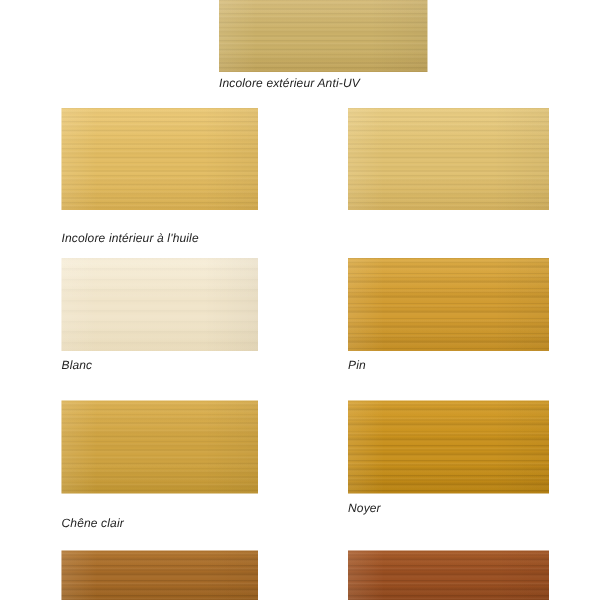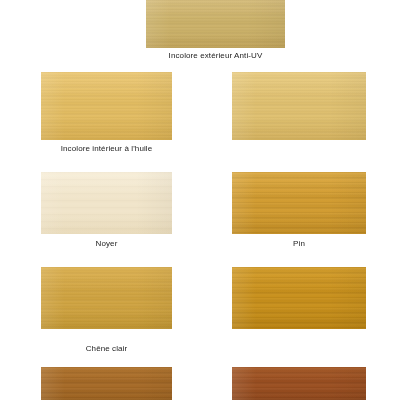--- a/index.html
+++ b/index.html
@@ -86,21 +86,21 @@
         rgba(255,255,255,0.10) 0%,
         rgba(255,255,255,0.00) 18%,
         rgba(0,0,0,0.00) 72%,
         rgba(0,0,0,0.035) 100%);
   }
 
   .caption {
     position: absolute;
     left: 0;
     width: 100%;
-    text-align: center;
+    font-style: italic;
     font-size: 8px;
     line-height: 10px;
     color: #232323;
     white-space: nowrap;
     letter-spacing: 0.1px;
   }
 </style>
 </head>
 <body style="background: rgb(255, 255, 255);">
 
@@ -112,54 +112,55 @@
         <div class="shade"></div>
       </div>
     </div>
     <div class="caption" style="top: 51px; left: 146px; width: 139px; color: rgb(35, 35, 35);">Incolore extérieur Anti-UV</div>
     <div class="cell" style="left: 41px; top: 72px; width: 131px; height: 68px;">
       <div class="swatch" style="background: linear-gradient(rgb(236, 202, 121) 0%, rgb(226, 188, 98) 42%, rgb(226, 188, 98) 66%, rgb(214, 173, 80) 100%);">
         <div class="grain"></div>
         <div class="shade"></div>
       </div>
     </div>
-    <div class="caption" style="top: 144px; left: 41px; width: 131px; color: rgb(35, 35, 35);">Incolore intérieur à l'huile</div>
+    <div class="caption" style="top: 154px; left: 41px; width: 131px; color: rgb(35, 35, 35);">Incolore intérieur à l'huile</div>
     <div class="cell" style="left: 232px; top: 72px; width: 134px; height: 68px;">
       <div class="swatch" style="background: linear-gradient(rgb(233, 205, 132) 0%, rgb(223, 192, 112) 42%, rgb(223, 192, 112) 66%, rgb(210, 176, 93) 100%);">
         <div class="grain"></div>
         <div class="shade"></div>
       </div>
     </div>
     <div class="cell" style="left: 41px; top: 172px; width: 131px; height: 62px;">
       <div class="swatch" style="background: linear-gradient(rgb(247, 238, 217) 0%, rgb(240, 228, 201) 42%, rgb(240, 228, 201) 66%, rgb(232, 218, 185) 100%);">
         <div class="grain soft"></div>
         <div class="shade"></div>
       </div>
     </div>
-    <div class="caption" style="top: 239px; left: 41px; width: 131px; color: rgb(35, 35, 35);">Noyer</div>
+    <div class="caption" style="top: 239px; left: 41px; width: 131px; color: rgb(35, 35, 35);">Blanc</div>
     <div class="cell" style="left: 232px; top: 172px; width: 134px; height: 62px;">
       <div class="swatch" style="background: linear-gradient(rgb(220, 171, 69) 0%, rgb(209, 155, 48) 42%, rgb(209, 155, 48) 66%, rgb(194, 141, 36) 100%);">
         <div class="grain strong"></div>
         <div class="shade"></div>
       </div>
     </div>
     <div class="caption" style="top: 239px; left: 232px; width: 134px; color: rgb(35, 35, 35);">Pin</div>
     <div class="cell" style="left: 41px; top: 267px; width: 131px; height: 62px;">
       <div class="swatch" style="background: linear-gradient(rgb(220, 178, 84) 0%, rgb(207, 163, 65) 42%, rgb(207, 163, 65) 66%, rgb(192, 149, 50) 100%);">
         <div class="grain"></div>
         <div class="shade"></div>
       </div>
     </div>
     <div class="caption" style="top: 334px; left: 41px; width: 131px; color: rgb(35, 35, 35); margin-top: 10px;">Chêne clair</div>
     <div class="cell" style="left: 232px; top: 267px; width: 134px; height: 62px;">
       <div class="swatch" style="background: linear-gradient(rgb(212, 158, 45) 0%, rgb(200, 144, 28) 42%, rgb(200, 144, 28) 66%, rgb(184, 130, 18) 100%);">
         <div class="grain strong"></div>
         <div class="shade"></div>
       </div>
     </div>
+    <div class="caption" style="top: 334px; left: 232px; width: 134px; color: rgb(35, 35, 35);">Noyer</div>
     <div class="cell" style="left: 41px; top: 367px; width: 131px; height: 33px;">
       <div class="swatch" style="background: linear-gradient(rgb(179, 119, 49) 0%, rgb(166, 106, 39) 42%, rgb(166, 106, 39) 66%, rgb(153, 96, 31) 100%);">
         <div class="grain strong"></div>
         <div class="shade"></div>
       </div>
     </div>
     <div class="cell" style="left: 232px; top: 367px; width: 134px; height: 33px;">
       <div class="swatch" style="background: linear-gradient(rgb(168, 92, 42) 0%, rgb(154, 79, 33) 42%, rgb(154, 79, 33) 66%, rgb(140, 70, 27) 100%);">
         <div class="grain strong"></div>
         <div class="shade"></div>

